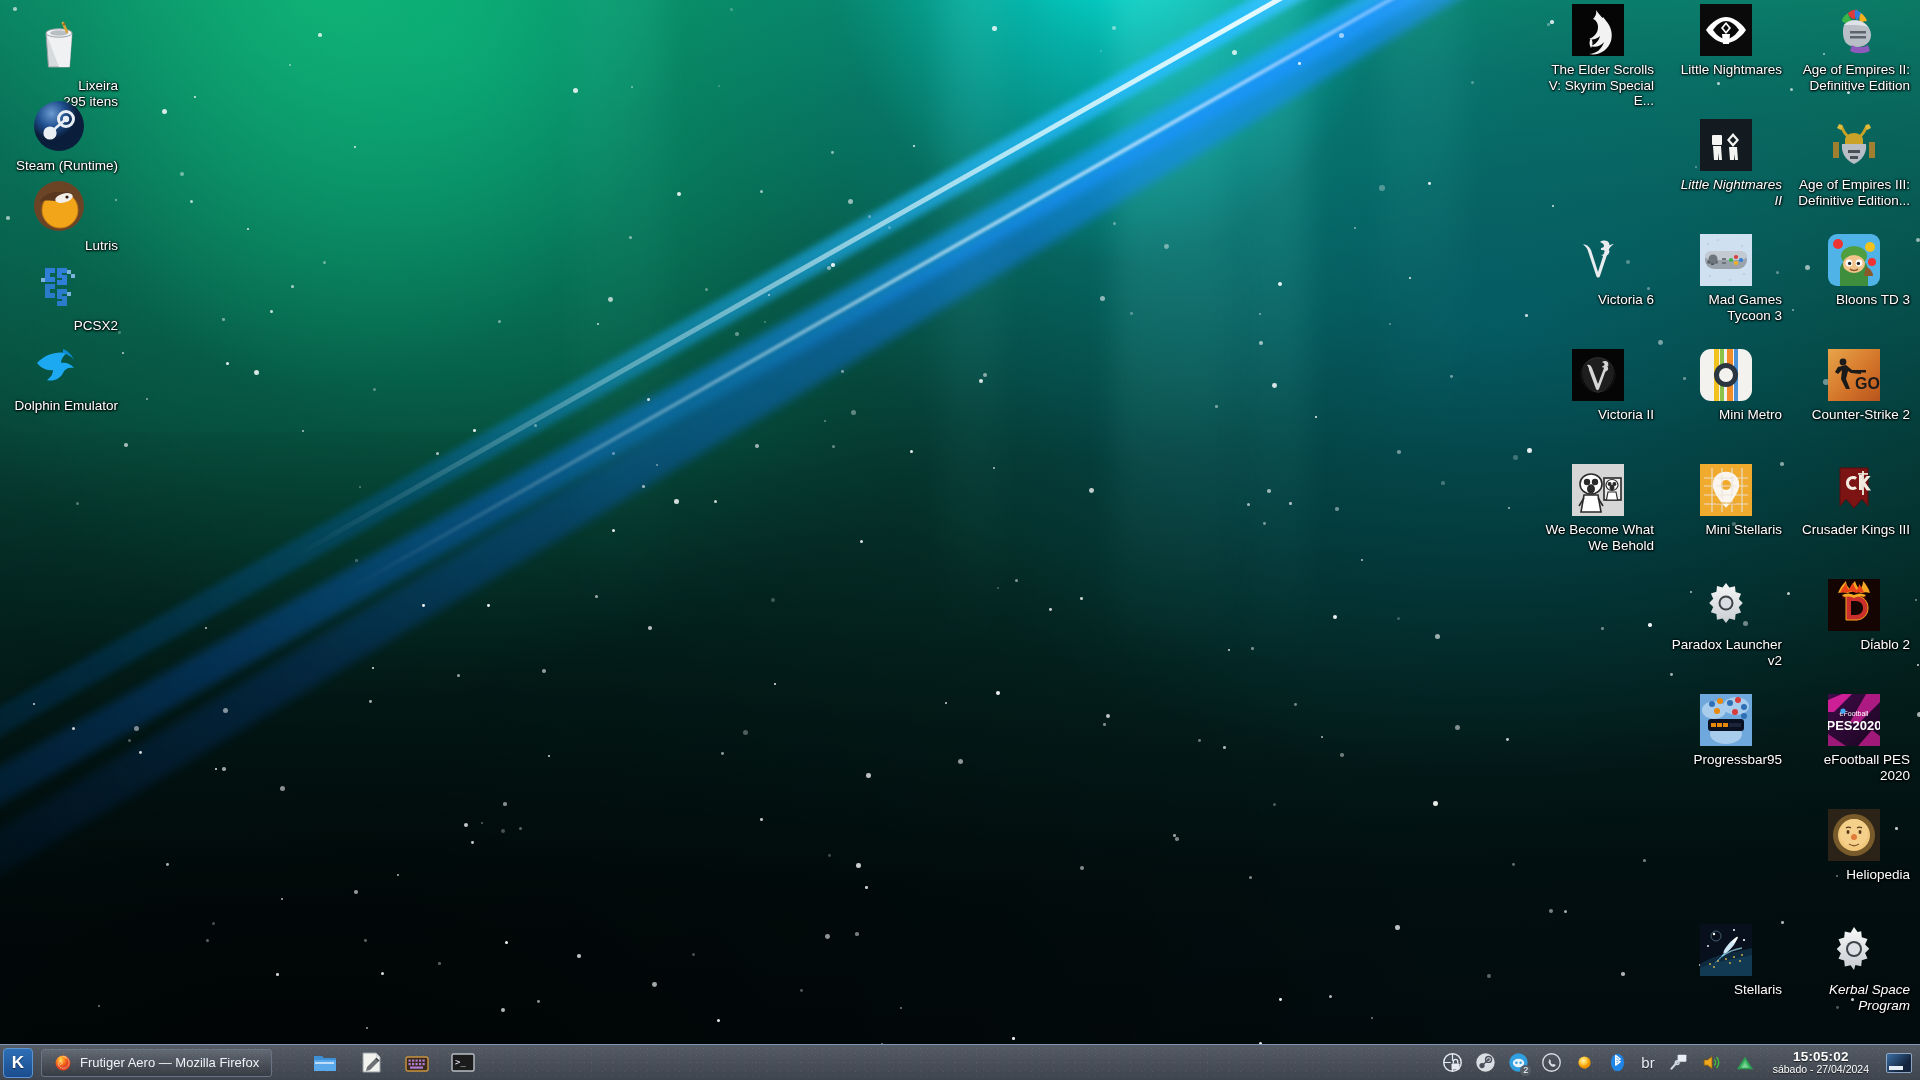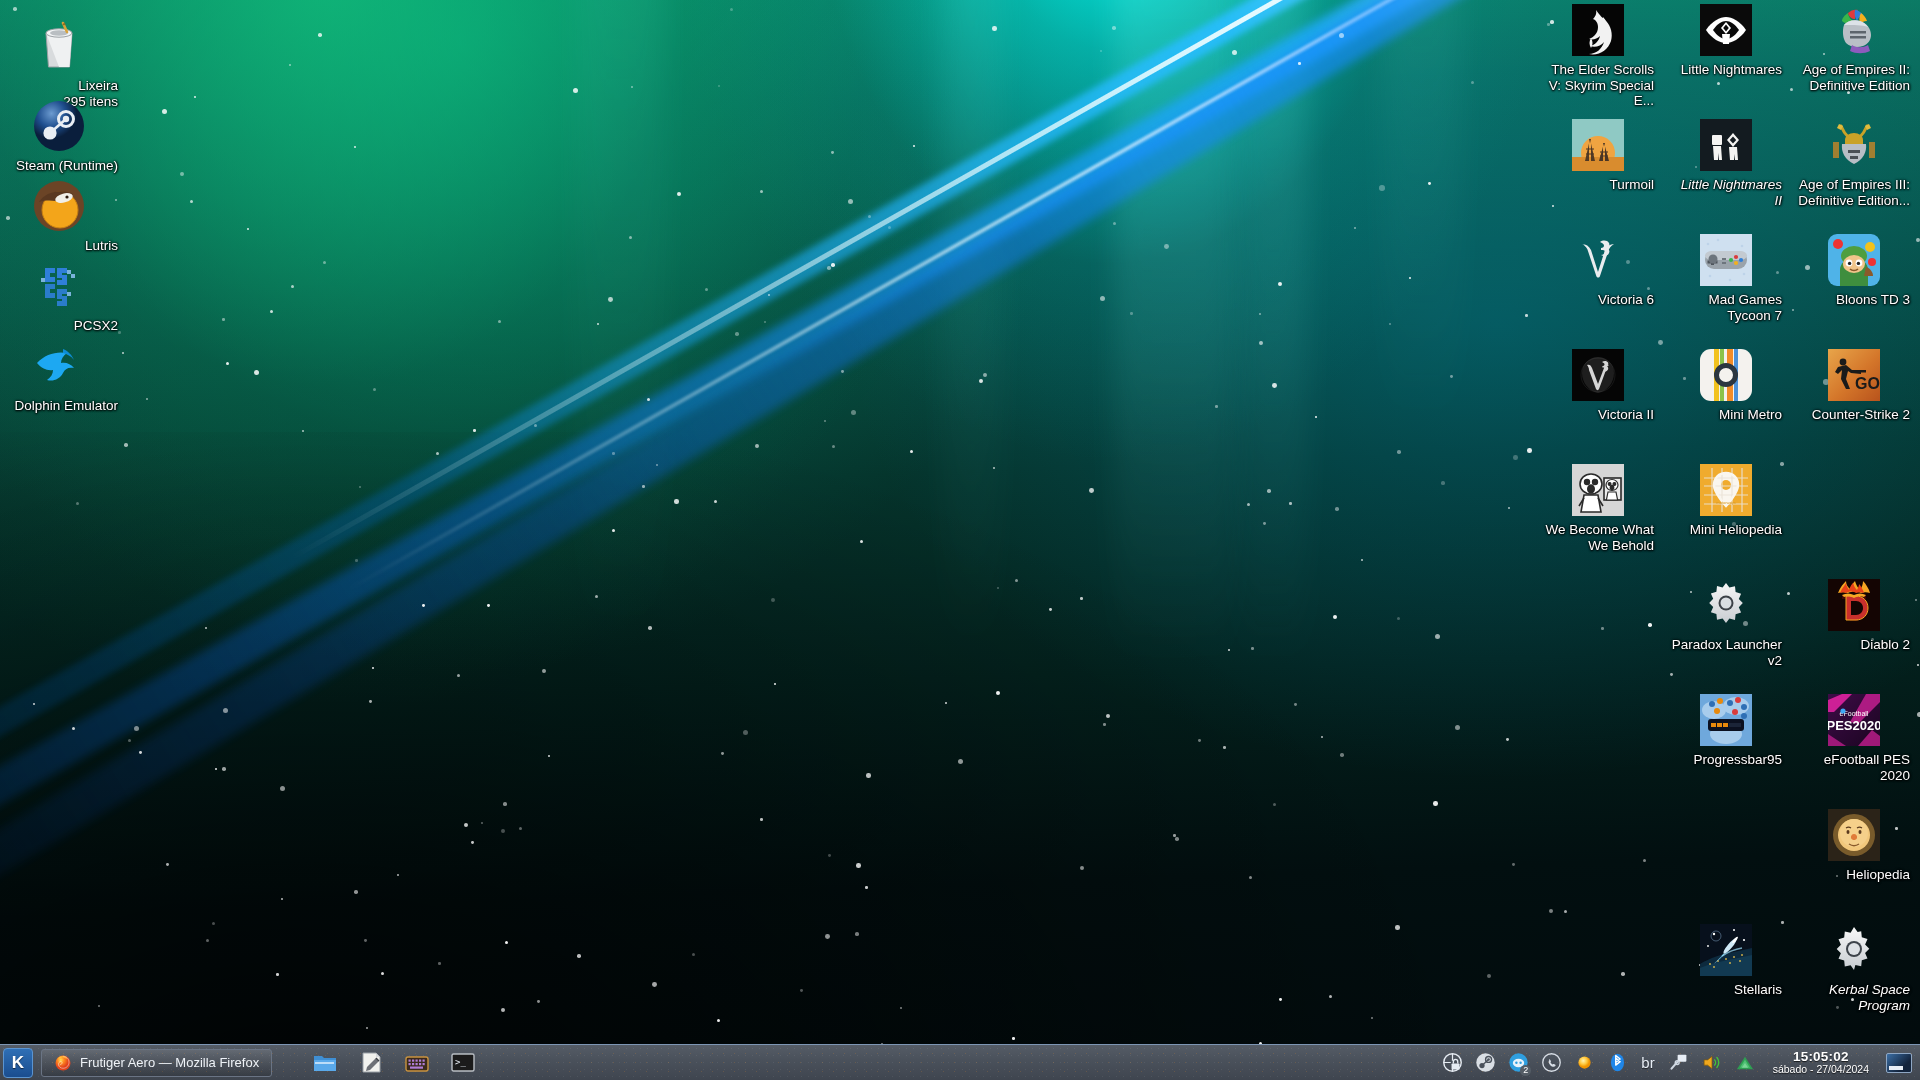--- a/index.html
+++ b/index.html
@@ -516,37 +516,20 @@
       <rect width="52" height="52" fill="#0a0a0a"></rect>
       <path d="M6 26c6-9 14-13 20-13s14 4 20 13c-6 9-14 13-20 13S12 35 6 26z" fill="#fff"></path>
       <path d="M13 26c4-6 9-9 13-9s9 3 13 9c-4 6-9 9-13 9s-9-3-13-9z" fill="#0a0a0a"></path>
       <path d="M26 18l5 6-5 6-5-6z" fill="#fff"></path>
       <path d="M26 20.5l2.8 3.5-2.8 3.5-2.8-3.5z" fill="#0a0a0a"></path>
       <path d="M22 30h8l-1 10h-6z" fill="#fff"></path>
     </svg>
       </div>
       <div class="lbl">Little Nightmares</div>
     </div>
-    <div class="dicon" style="left: 1542px; top: 117px;">
-      <div class="glyph">
-        <svg width="52" height="52" viewBox="0 0 52 52">
-      <rect width="52" height="52" fill="#8fc9c4"></rect>
-      <circle cx="26" cy="34" r="17" fill="#f0a441"></circle>
-      <rect y="38" width="52" height="14" fill="#d98c2e"></rect>
-      <g fill="#4a3524">
-        <path d="M17 20h2v22h-2zM13 42h10l-5-22z" opacity=".95"></path>
-        <path d="M31 24h2v18h-2zM27 42h10l-5-18z"></path>
-      </g>
-      <g stroke="#4a3524" stroke-width="1.2">
-        <path d="M14 30h8M14 35h8M28 33h8M28 37h8"></path>
-      </g>
-    </svg>
-      </div>
-      <div class="lbl">Turmoil</div>
-    </div>
     <div class="dicon" style="left: 1670px; top: 117px; font-style: italic;">
       <div class="glyph">
         <svg width="52" height="52" viewBox="0 0 52 52">
       <rect width="52" height="52" fill="#131b20"></rect>
       <g fill="#f4f4f2">
         <rect x="12" y="16" width="10" height="10" rx="1"></rect>
         <path d="M13 27h8l1 14h-3l-.5-7-.5 7h-4z"></path>
         <rect x="14.5" y="19" width="1.8" height="3"></rect>
         <rect x="18.5" y="19" width="1.8" height="3"></rect>
       </g>
@@ -613,21 +596,21 @@
         <circle cx="41" cy="26" r="2.1" fill="#2f7fd8"></circle>
         <circle cx="36" cy="29" r="2.1" fill="#f2b01e"></circle>
         <circle cx="31" cy="26" r="2.1" fill="#3ab54a"></circle>
       </g>
       <g fill="#6d757d">
             <rect x="22" y="24" width="4" height="2"></rect>
             <rect x="22" y="28" width="4" height="2"></rect>
           </g>
     </svg>
       </div>
-      <div class="lbl">Mad Games Tycoon 7</div>
+      <div class="lbl">Mad Games Tycoon 3</div>
     </div>
     <div class="dicon" style="left: 1798px; top: 232px;">
       <div class="glyph">
         <svg width="52" height="52" viewBox="0 0 52 52">
       <rect width="52" height="52" rx="9" fill="#4fb3e8"></rect>
       <circle cx="10" cy="10" r="5" fill="#e33"></circle>
       <circle cx="42" cy="13" r="5" fill="#f2c21e"></circle>
       <circle cx="44" cy="28" r="4" fill="#e33"></circle>
       <path d="M26 24c-8 0-14 5-14 12v16h28V36c0-7-6-12-14-12z" fill="#3e8e3e"></path>
       <path d="M14 26c2-8 8-13 12-13s10 5 12 13c-4-4-8-6-12-6s-8 2-12 6z" fill="#5aad4a"></path>
@@ -729,21 +712,36 @@
       <path d="M26 9c-7 0-12 5-12 12 0 8 12 21 12 21s12-13 12-21c0-7-5-12-12-12z" fill="#faf6ef"></path>
       <circle cx="26" cy="21" r="5" fill="#f0ab2e"></circle>
       <g stroke="#e9e2d6" stroke-width="1.2" opacity=".9">
         <path d="M4 14h44M4 22h44M4 31h44M4 40h44"></path>
         <path d="M12 4v44M22 4v44M32 4v44M42 4v44"></path>
       </g>
       <path d="M26 9c-7 0-12 5-12 12 0 8 12 21 12 21s12-13 12-21c0-7-5-12-12-12z" fill="none" stroke="#faf6ef" stroke-width="2.5"></path>
       <text x="26" y="40" font-size="4" fill="#d99a22" text-anchor="middle" font-family="sans-serif">motorways</text>
     </svg>
       </div>
-      <div class="lbl">Mini Heliopedia</div>
+      <div class="lbl">Mini Stellaris</div>
+    </div>
+    <div class="dicon" style="left: 1798px; top: 462px;">
+      <div class="glyph">
+        <svg width="52" height="52" viewBox="0 0 52 52">
+      <path d="M12 4h28v38l-6-7-8 9-8-9-6 7z" fill="#7d1414"></path>
+      <path d="M12 4h28v38l-6-7-8 9-8-9-6 7z" fill="none" stroke="#5a0d0d" stroke-width="1"></path>
+      <g fill="#f2ece0">
+        <path d="M25 12c-4 0-7 3-7 7s3 7 7 7c1.5 0 3-.5 4-1.4l-2-2.4c-.6.5-1.3.8-2 .8-2.2 0-4-1.8-4-4s1.8-4 4-4c.7 0 1.4.3 2 .8l2-2.4c-1-.9-2.5-1.4-4-1.4z"></path>
+        <path d="M31 11h3.2v6.5l4.5-5.5h4l-5.5 6.6 5.8 7.9h-4.2l-4.6-6.4V26H31z"></path>
+        <path d="M34 7h2v24h-2z" opacity=".9"></path>
+        <path d="M30 9h10v1.8H30z" opacity=".9"></path>
+      </g>
+    </svg>
+      </div>
+      <div class="lbl">Crusader Kings III</div>
     </div>
     <div class="dicon" style="left: 1670px; top: 577px;">
       <div class="glyph">
         <svg width="52" height="52" viewBox="0 0 52 52">
       <defs>
             <linearGradient id="gg" x1="0" y1="0" x2="0" y2="1">
         <stop offset="0%" stop-color="#f6f6f6"></stop>
               <stop offset="100%" stop-color="#c9cdd2"></stop>
             </linearGradient>
           </defs>

